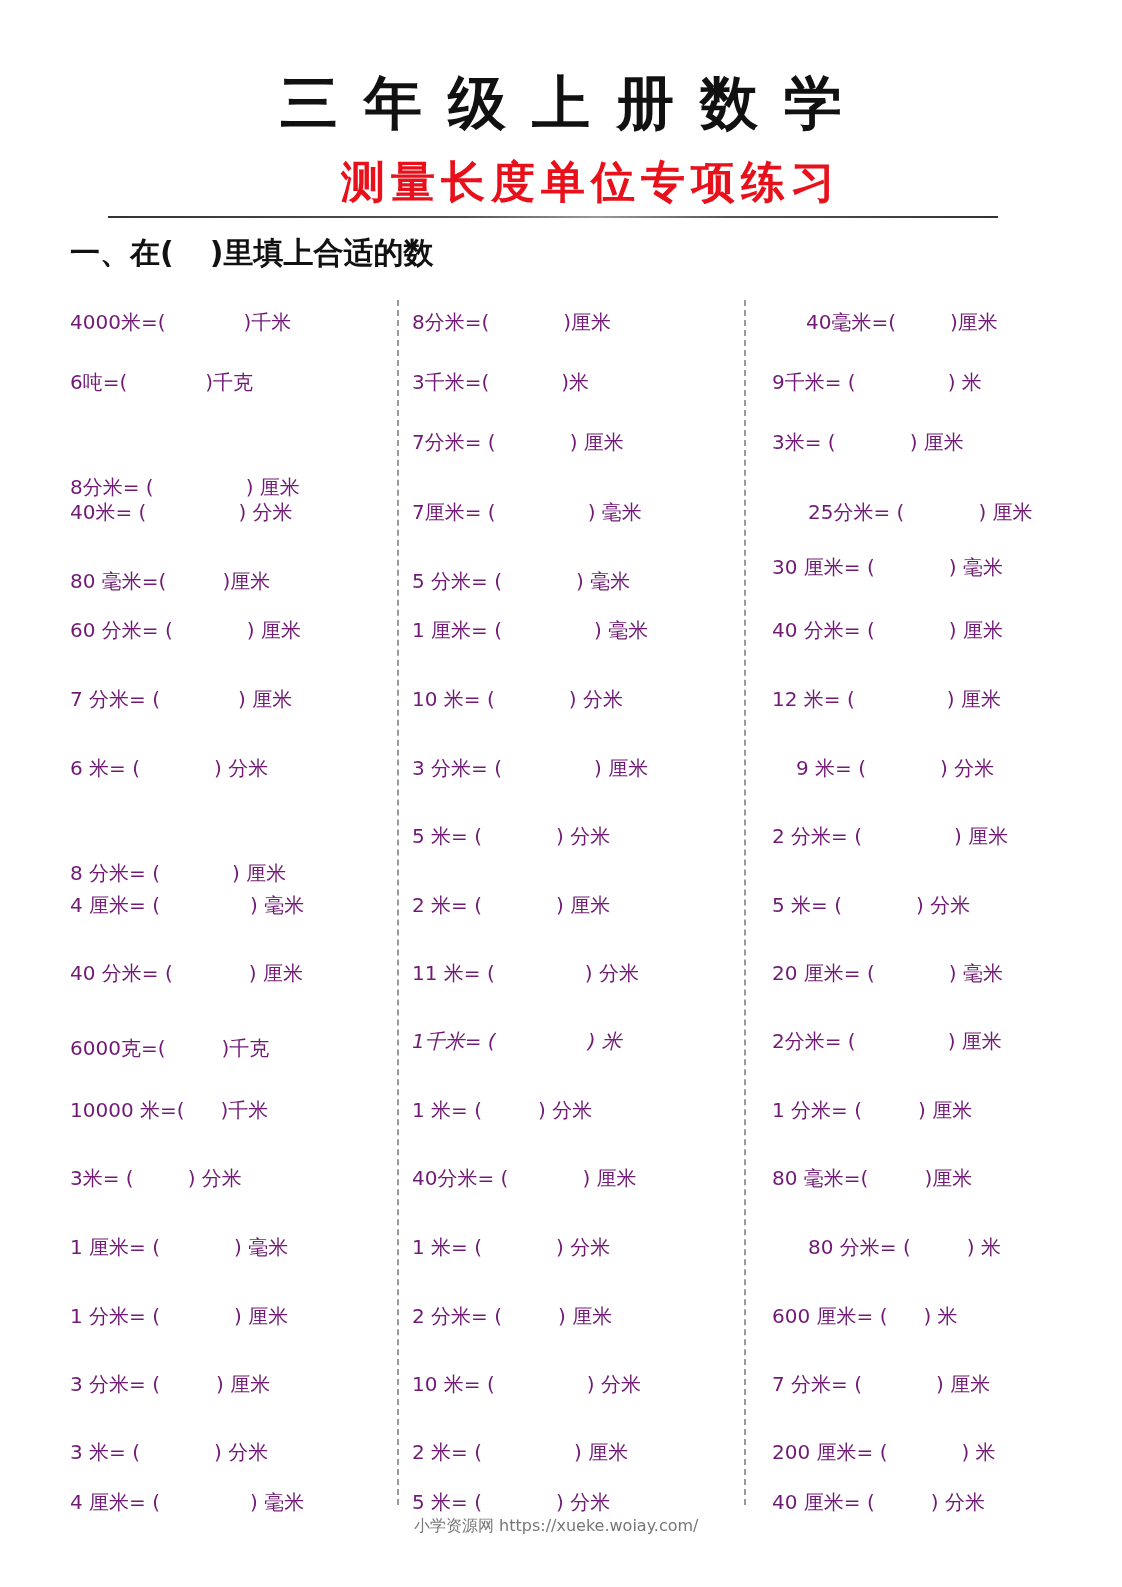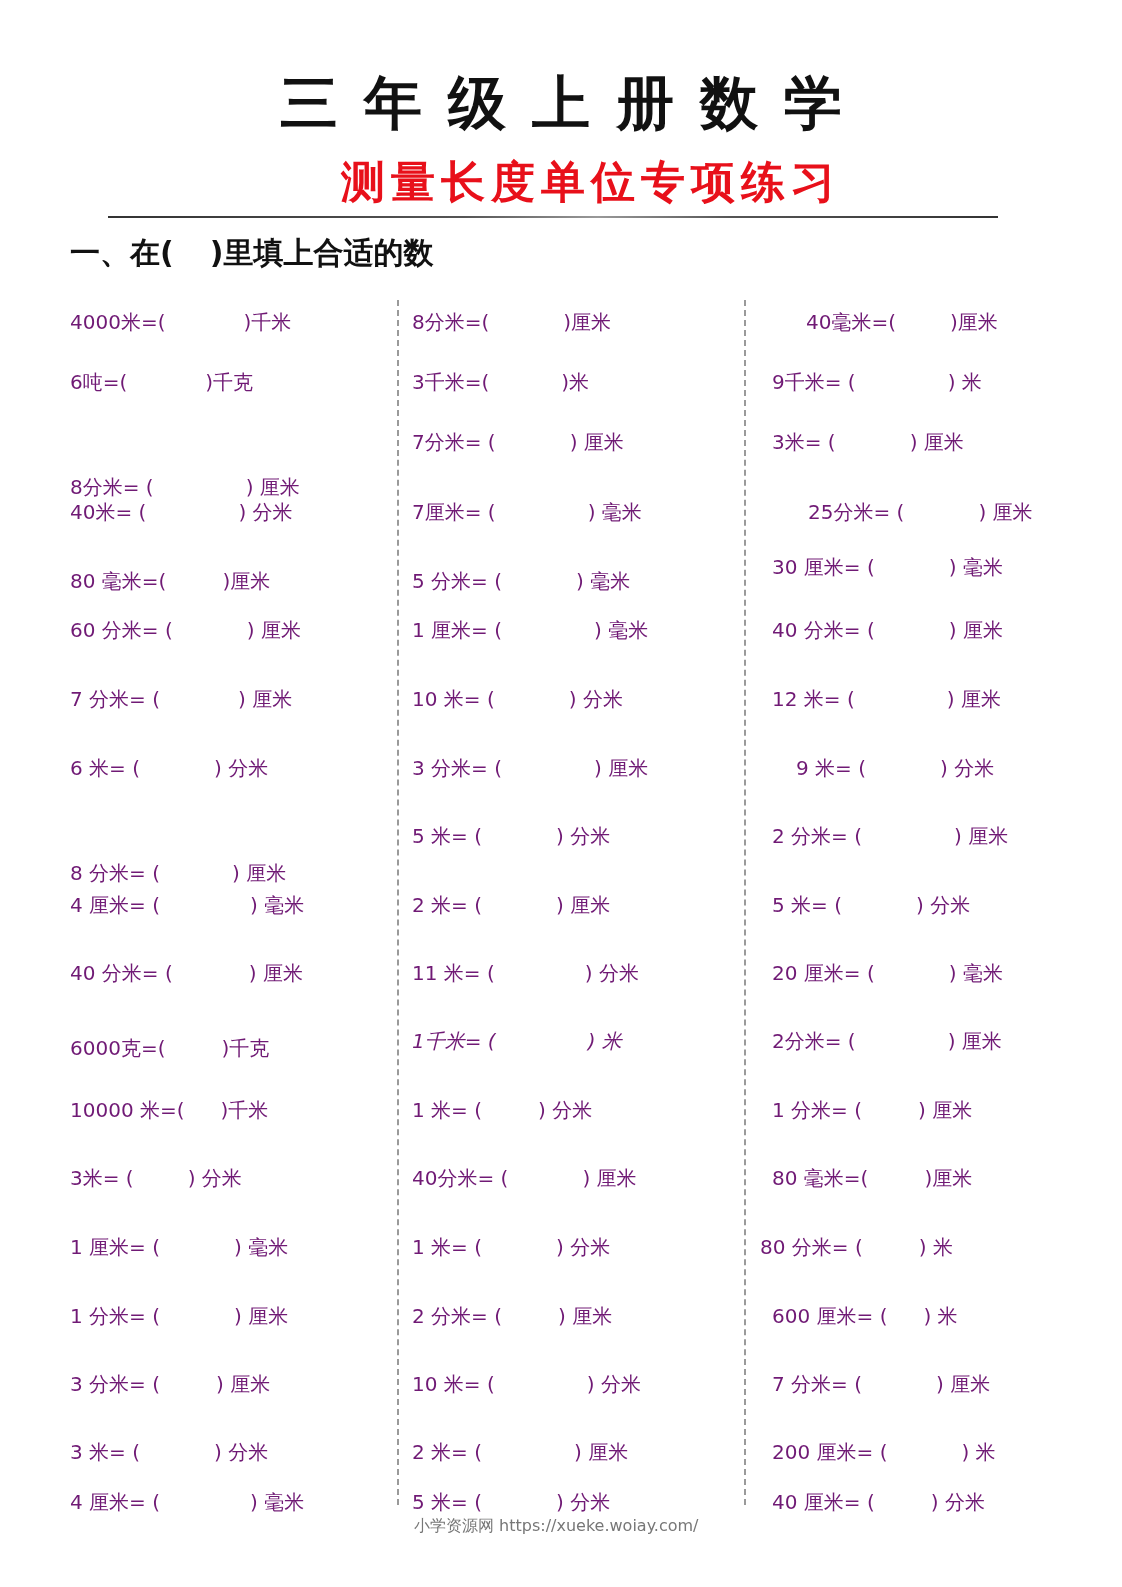--- a/index.html
+++ b/index.html
@@ -96,20 +96,20 @@
     <div class="item" style="left: 772px; top: 547px;"><span>30 厘米= (</span><span class="gap" style="width: 74px;"></span><span>) 毫米</span></div>
     <div class="item" style="left: 772px; top: 610px;"><span>40 分米= (</span><span class="gap" style="width: 74px;"></span><span>) 厘米</span></div>
     <div class="item" style="left: 772px; top: 679px;"><span>12 米= (</span><span class="gap" style="width: 92px;"></span><span>) 厘米</span></div>
     <div class="item" style="left: 796px; top: 748px;"><span>9 米= (</span><span class="gap" style="width: 74px;"></span><span>) 分米</span></div>
     <div class="item" style="left: 772px; top: 816px;"><span>2 分米= (</span><span class="gap" style="width: 92px;"></span><span>) 厘米</span></div>
     <div class="item" style="left: 772px; top: 885px;"><span>5 米= (</span><span class="gap" style="width: 74px;"></span><span>) 分米</span></div>
     <div class="item" style="left: 772px; top: 953px;"><span>20 厘米= (</span><span class="gap" style="width: 74px;"></span><span>) 毫米</span></div>
     <div class="item" style="left: 772px; top: 1021px;"><span>2分米= (</span><span class="gap" style="width: 92px;"></span><span>) 厘米</span></div>
     <div class="item" style="left: 772px; top: 1090px;"><span>1 分米= (</span><span class="gap" style="width: 56px;"></span><span>) 厘米</span></div>
     <div class="item" style="left: 772px; top: 1158px;"><span>80  毫米=(</span><span class="gap" style="width: 56px;"></span><span>)厘米</span></div>
-    <div class="item" style="left: 760px; top: 1227px; text-align: center;"><span>80 分米= (</span><span class="gap" style="width: 56px;"></span><span>) 米</span></div>
+    <div class="item" style="left: 808px; top: 1227px; text-align: center;"><span>80 分米= (</span><span class="gap" style="width: 56px;"></span><span>) 米</span></div>
     <div class="item" style="left: 772px; top: 1296px;"><span>600 厘米= (</span><span class="gap" style="width: 36px;"></span><span>) 米</span></div>
     <div class="item" style="left: 772px; top: 1364px;"><span>7 分米= (</span><span class="gap" style="width: 74px;"></span><span>) 厘米</span></div>
     <div class="item" style="left: 772px; top: 1432px;"><span>200 厘米= (</span><span class="gap" style="width: 74px;"></span><span>) 米</span></div>
     <div class="item" style="left: 772px; top: 1482px;"><span>40 厘米= (</span><span class="gap" style="width: 56px;"></span><span>) 分米</span></div>
   </div>
 
 <div class="footer">小学资源网 https://xueke.woiay.com/</div>
 
 </body></html>

